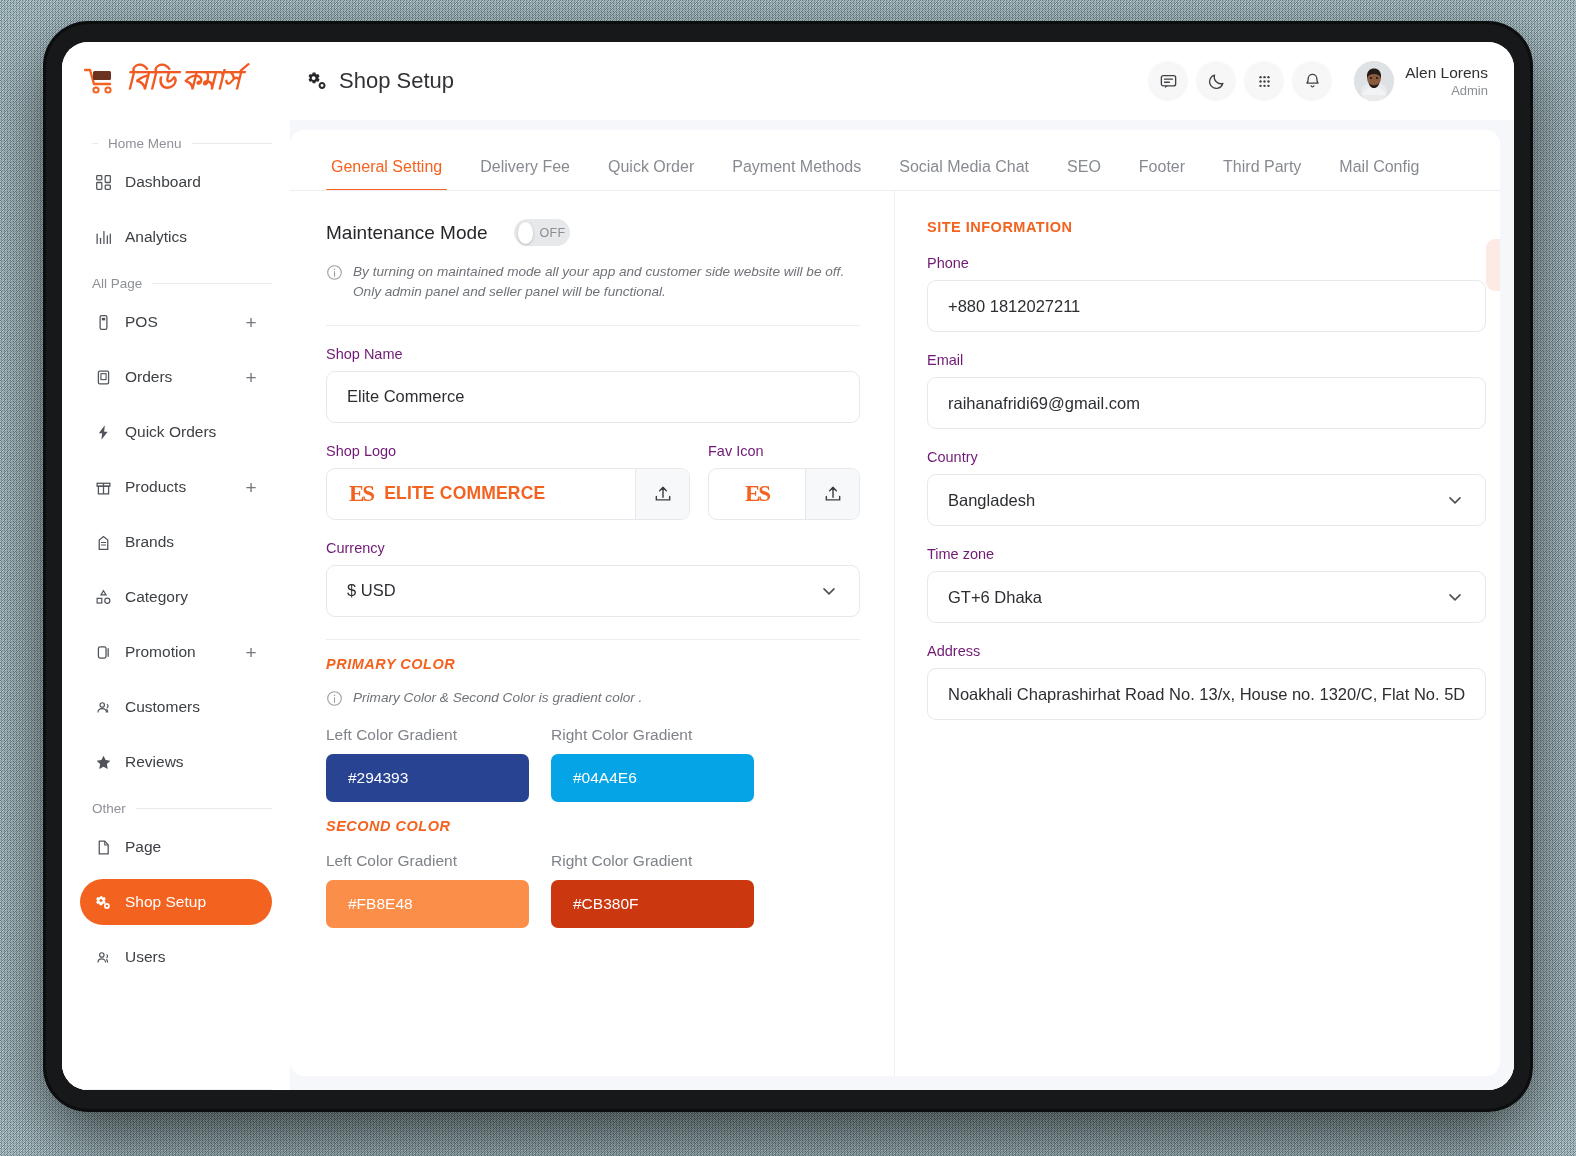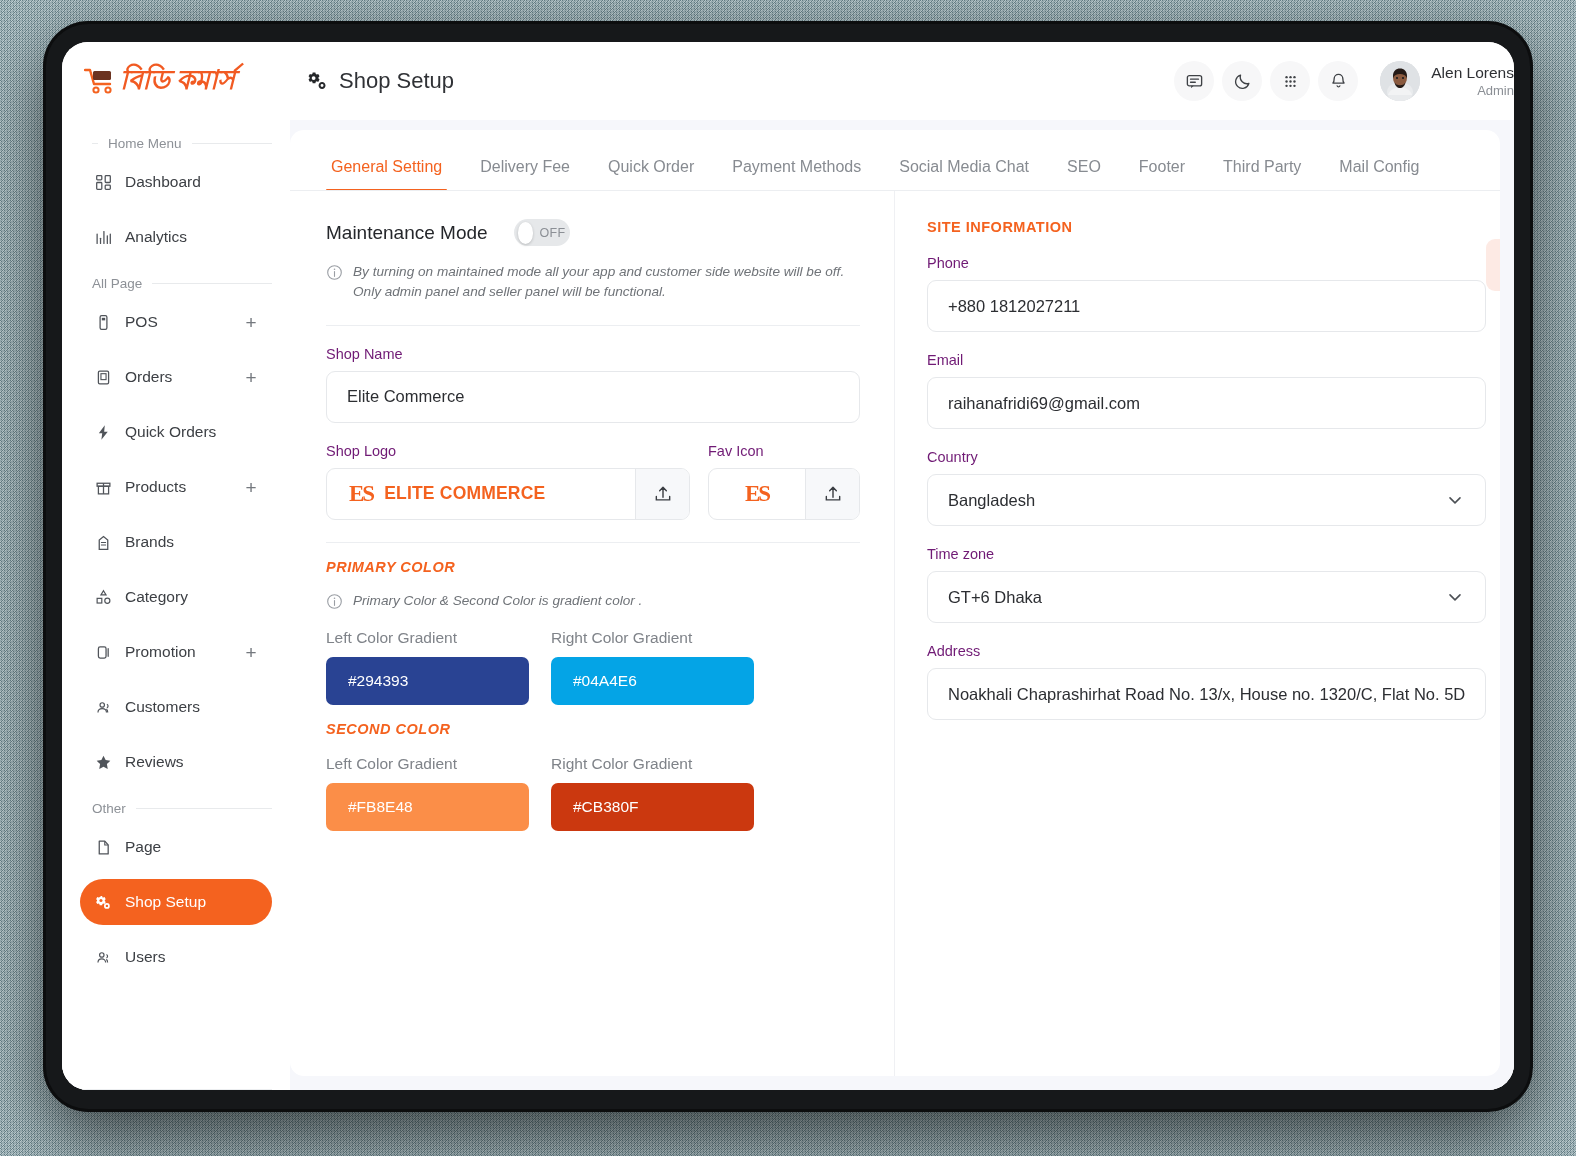--- a/index.html
+++ b/index.html
@@ -73,21 +73,21 @@
     position: relative;
     z-index: 5;
   }
   .brand-zone {
     width: 228px;
     flex: 0 0 228px;
     display: flex;
     align-items: center;
     padding-left: 22px;
   }
-  .logo-wrap { display: flex; align-items: center; gap: 2px; }
+  .logo-wrap { display: flex; align-items: center; gap: 8px; }
   .logo-cart { width: 34px; height: 30px; flex: 0 0 auto; }
   .logo-text {
     font-family: "Liberation Sans", sans-serif;
     font-size: 27px;
     font-weight: 700;
     font-style: italic;
     color: #f15a22;
     letter-spacing: -0.5px;
     white-space: nowrap;
   }
@@ -103,20 +103,21 @@
     font-size: 22px;
     color: #303236;
     font-weight: 400;
   }
   .gears-icon { width: 22px; height: 22px; color: #26282b; }
 
   .topbar-actions {
     display: flex;
     align-items: center;
     gap: 8px;
+    padding-right: 26px;
   }
   .icon-btn {
     width: 40px; height: 40px;
     border-radius: 50%;
     background: #f7f7f8;
     display: flex;
     align-items: center;
     justify-content: center;
     color: #3f4246;
     cursor: pointer;
@@ -830,20 +831,29 @@
                   <div class="upload-btn">
                     <svg viewBox="0 0 24 24">
                       <path d="M12 16V4m0 0L8 8m4-4l4 4" fill="none" stroke="currentColor" stroke-width="1.7" stroke-linecap="round" stroke-linejoin="round"></path>
                       <path d="M4 15v4h16v-4" fill="none" stroke="currentColor" stroke-width="1.7" stroke-linecap="round"></path>
                     </svg>
                   </div>
                 </div>
               </div>
             </div>
 
+            <div class="field">
+              <div class="field-label">Currency</div>
+              <div class="input select">
+                <span>$ USD</span>
+                <svg class="chev" viewBox="0 0 24 24">
+                    <path d="M6 9.5l6 6 6-6" fill="none" stroke="currentColor" stroke-width="1.9" stroke-linecap="round" stroke-linejoin="round"></path>
+                  </svg>
+              </div>
+            </div>
 
             <div class="divider"></div>
 
             <div class="section-title">PRIMARY COLOR</div>
 
             <div class="hint-row">
               <span class="info">
                 <svg viewBox="0 0 20 20">
                     <circle cx="10" cy="10" r="8" fill="none" stroke="currentColor" stroke-width="1.3"></circle>
                     <circle cx="10" cy="6.2" r=".95" fill="currentColor"></circle>

